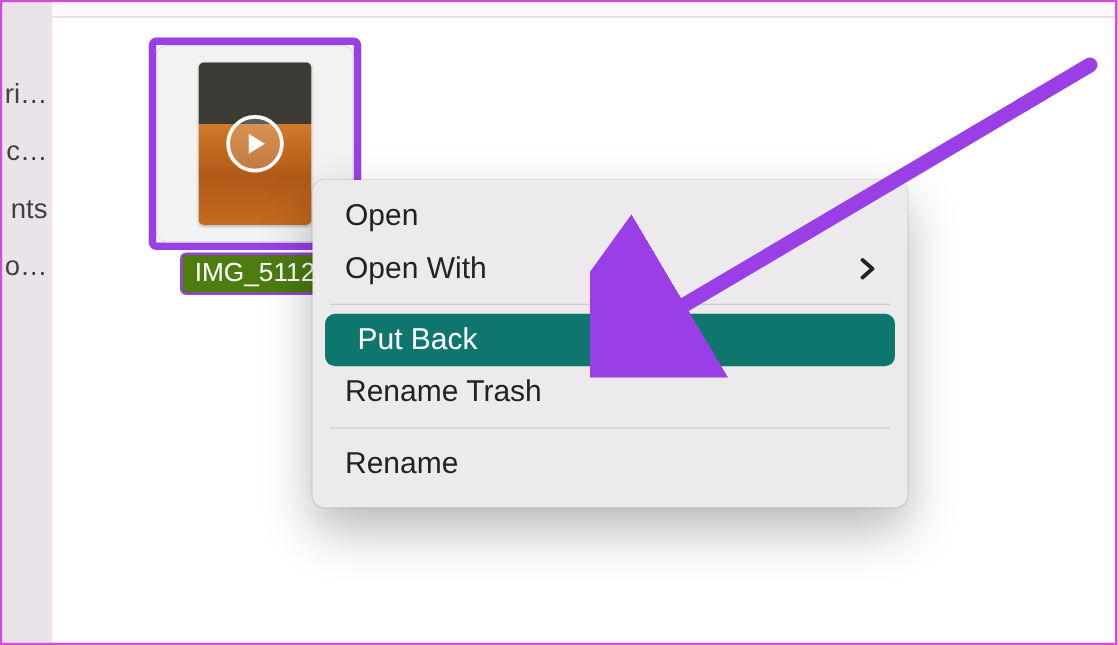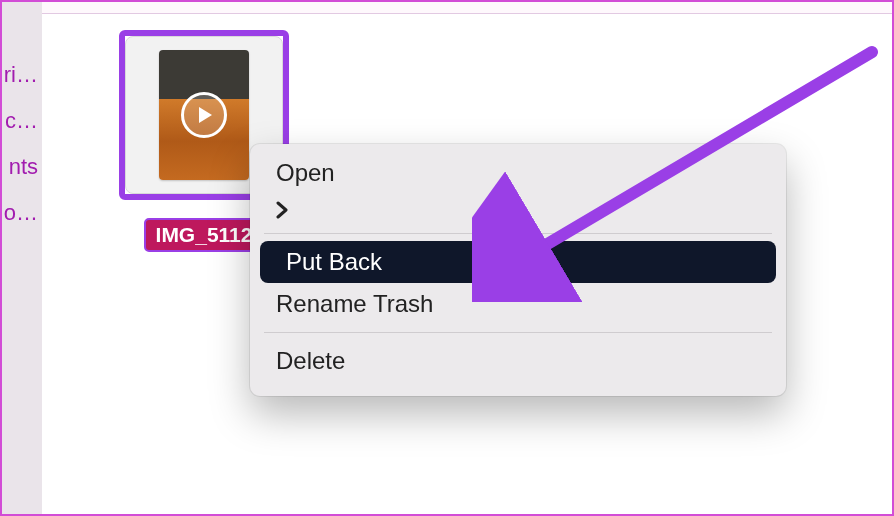--- a/index.html
+++ b/index.html
@@ -12,21 +12,21 @@
     position: relative;
     border: 2px solid #d24cd6;
   }
   .sidebar {
     position: absolute;
     left: 0;
     top: 0;
     width: 40px;
     height: 100%;
     background: #eae4ea;
-    color: #a21caf;
+    color: #404040;
     padding-top: 50px;
     font-size: 22px;
     line-height: 1;
   }
   .sidebar .row {
     height: 46px;
     display: flex;
     align-items: center;
     justify-content: flex-end;
     padding-right: 4px;
@@ -89,53 +89,52 @@
     border-radius: 50%;
     background: rgba(255,255,255,.18);
     border: 3px solid #fff;
     display: flex;
     align-items: center;
     justify-content: center;
   }
   .play-badge svg { display: block; }
   .file-label {
     display: inline-block;
-    margin-top: 18px;
+    margin-top: 2px;
     padding: 3px 10px;
-    background: #be185d;
+    background: #4d7c0f;
     color: #fff;
     border-radius: 5px;
     font-size: 21px;
     border: 2px solid #9a3fe6;
-    font-weight: bold;
   }
   
   .ctx-menu {
     position: absolute;
     left: 208px;
     top: 142px;
-    width: 536px;
+    width: 476px;
     background: #eceaec;
     border-radius: 10px;
     box-shadow: 0 18px 40px rgba(0,0,0,.28), 0 0 0 1px rgba(0,0,0,.08);
     padding: 8px 0 14px;
     font-size: 24px;
     color: #222;
   }
   .ctx-item {
     padding: 7px 26px;
     display: flex;
     align-items: center;
     justify-content: space-between;
     cursor: default;
   }
   .ctx-item.highlight {
     margin: 0 10px;
     border-radius: 8px;
-    background: #0f172a;
+    background: #0f766e;
     color: #fff;
   }
   .ctx-sep {
     height: 1px;
     background: #cfcccf;
     margin: 7px 14px;
   }
   .chevron svg { display: block; }
   
   .arrow {
@@ -179,36 +178,37 @@
       </div>
     </div>
     <div class="file-label">IMG_5112</div>
   </div>
 
   <div class="ctx-menu">
     <div class="ctx-item">
       <span>Open</span>
     </div>
     <div class="ctx-item">
+      <span>Open With</span>
       <span class="chevron">
         <svg width="12" height="18" viewBox="0 0 12 18">
             <polyline points="2,2 10,9 2,16" fill="none" stroke="#222" stroke-width="3" stroke-linecap="round" stroke-linejoin="round"></polyline>
           </svg>
       </span>
     </div>
     <div class="ctx-sep"></div>
     <div class="ctx-item highlight">
       <span>Put Back</span>
     </div>
     <div class="ctx-item">
       <span>Rename Trash</span>
     </div>
     <div class="ctx-sep"></div>
     <div class="ctx-item">
-      <span>Delete</span>
+      <span>Rename</span>
     </div>
   </div>
 
   <svg class="arrow" width="420" height="260" viewBox="0 0 420 260">
     <defs>
       <marker id="ah" markerWidth="16" markerHeight="14" refX="3" refY="7" orient="auto">
         <polygon points="0,0 16,7 0,14" fill="#9a3fe6"></polygon>
       </marker>
     </defs>
     <line x1="400" y1="10" x2="45" y2="220" stroke="#9a3fe6" stroke-width="12" marker-end="url(#ah)" stroke-linecap="round"></line>

